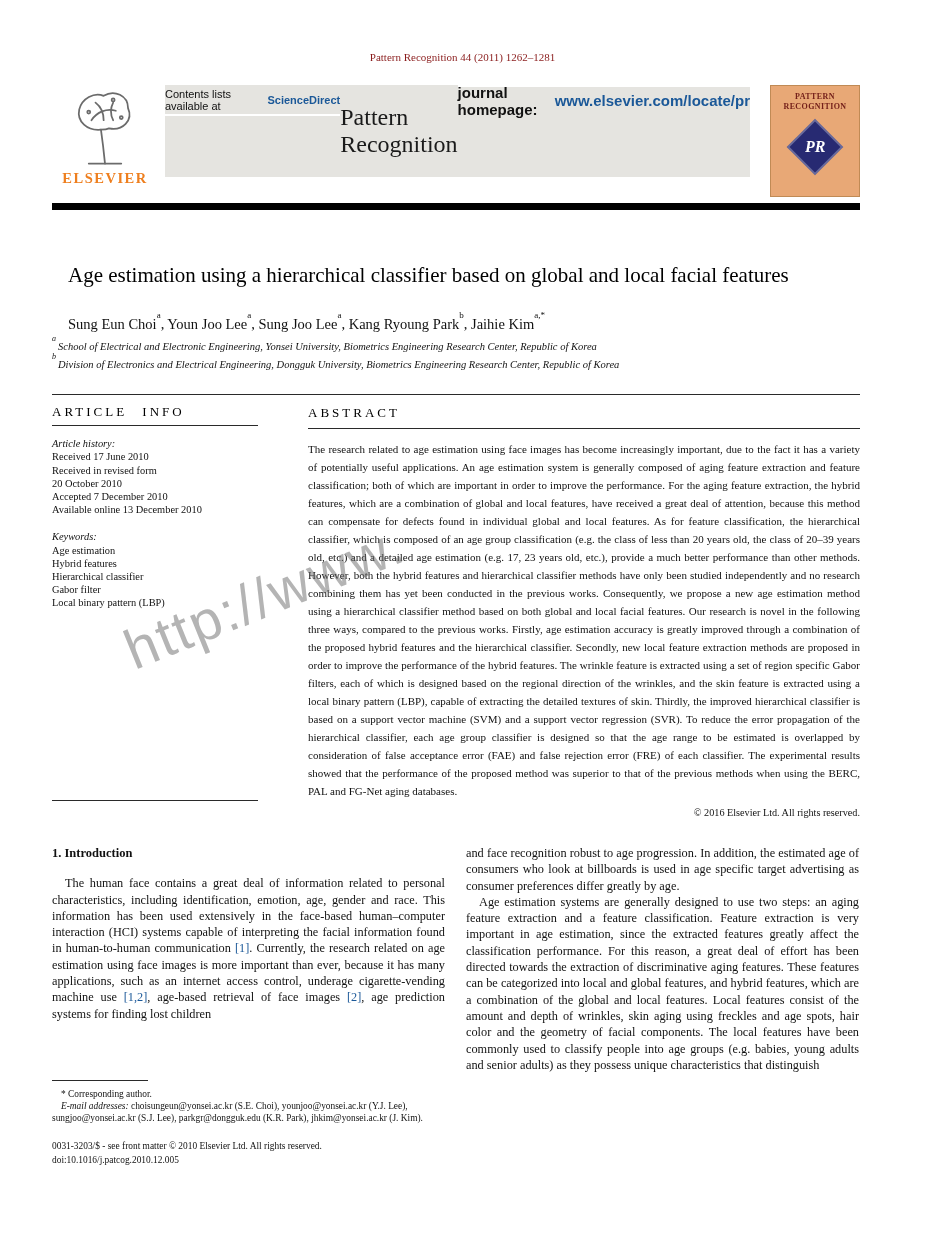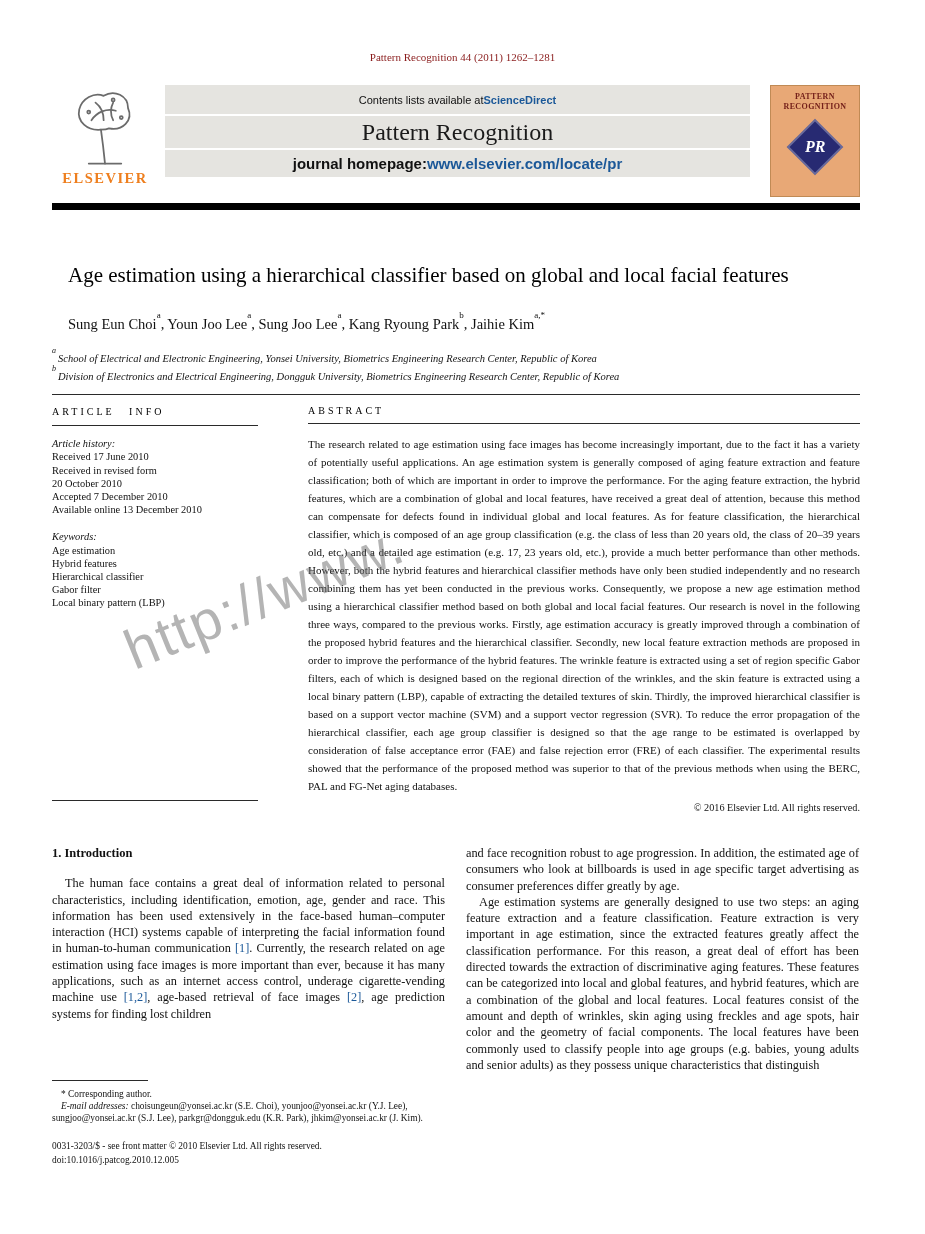--- a/index.html
+++ b/index.html
@@ -15,21 +15,21 @@
   
   .masthead{ position:absolute; top:85px; left:52px; width:808px; height:112px; }
   .logo-block{ position:absolute; left:0; top:0; width:106px; height:112px; text-align:center; }
   .logo-block svg{ display:block; margin:0 auto; }
   .elsevier-word{
     font-family:"Liberation Serif",serif; font-weight:bold; font-size:14.5px;
     letter-spacing:1.5px; color:var(--elsevier-orange,#ee7f1f); margin-top:1px;
   }
   .gray-box{
     position:absolute; left:113px; top:0; width:585px; height:92px;
-    background:#e5e4e0; display:flex; flex-direction:column;
+    background:#e5e4e0; display:flex; flex-direction:row;
     font-family:"Liberation Sans", sans-serif;
   }
   .gb-top{ height:29px; display:flex; align-items:center; justify-content:center;
     border-bottom:2px solid #fff; font-size:11px; }
   .gb-mid{ flex:1; display:flex; align-items:center; justify-content:center; }
   .gb-bottom{ height:27px; display:flex; align-items:center; justify-content:center;
     border-top:2px solid #fff; font-size:15px; font-weight:bold; }
   .journal-title-big{ font-family:"Liberation Serif",serif; font-size:24px; color:#1a1a1a; }
   .link{ color:var(--link-blue,#1b5898); text-decoration:none; cursor:pointer; }
   .gb-top .link{ font-weight:bold; }
@@ -50,27 +50,27 @@
   .monogram{ transform:rotate(-45deg); color:#fff; font-size:16px; font-weight:bold; font-style:italic; }
   .black-bar{ position:absolute; top:203px; left:52px; width:808px; height:7px; background:#000; }
   
   .article-title{
     position:absolute; top:246px; left:52px; width:745px;
     font-size:21px; line-height:27.5px; color:#000;
   }
   .authors{ position:absolute; top:315px; left:52px; width:800px; font-size:14.5px;margin-left:16px; }
   .sup{ font-size:9px; position:relative; top:-5px; }
   .affiliations{
-    position:absolute; top:348px; left:52px; width:800px;
+    position:absolute; top:336px; left:52px; width:800px;
     font-size:10.5px; font-style:italic; line-height:14.5px;
   }
   .affiliations .sup{ font-size:8px; top:-4px; margin-right:2px; }
   .rule-full{ position:absolute; top:394px; left:52px; width:808px; height:1px; background:#2a2a2a; }
   
-  .col-heading{ font-size:10px; letter-spacing:3px; word-spacing:9px; color:#000; }
+  .col-heading{ font-size:13px; letter-spacing:3px; word-spacing:9px; color:#000; }
   .heading-rule{ height:1px; background:#2a2a2a; margin-top:7px; margin-bottom:11px; }
   .info-col{
     position:absolute; top:405px; left:52px; width:206px; height:396px;
     border-bottom:1px solid #2a2a2a; box-sizing:border-box;
     font-size:10.4px; line-height:13.2px;
   }
   .ital{ font-style:italic; }
   .kw-block{ margin-top:14px; }
   .abstract-col{ position:absolute; top:405px; left:308px; width:552px; }
   .abstract-text{ margin:0; font-size:11px; line-height:18px; text-align:justify; }

